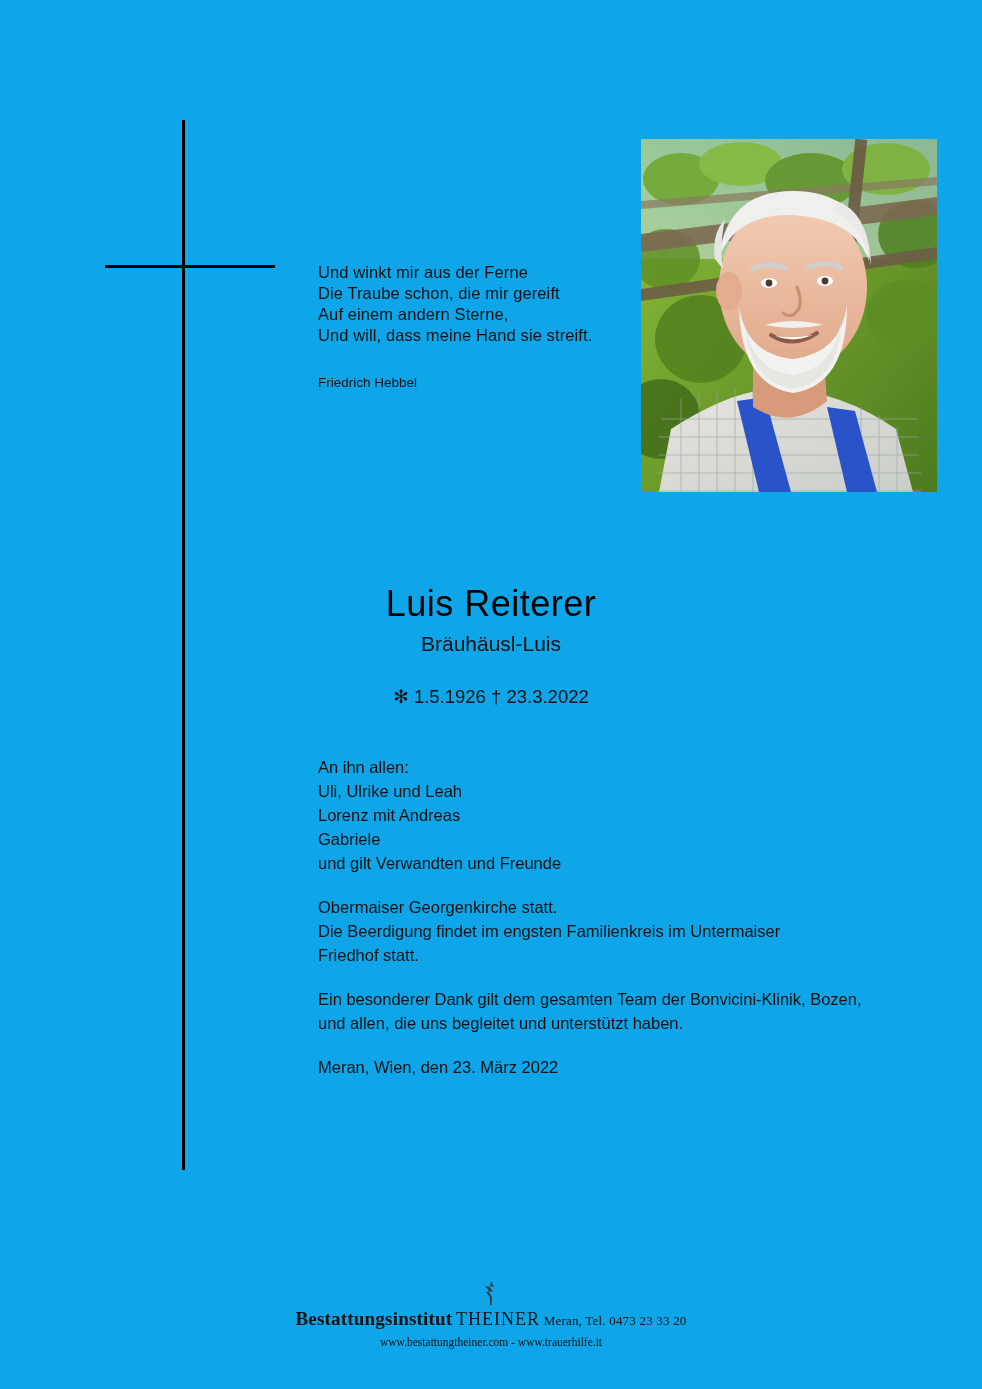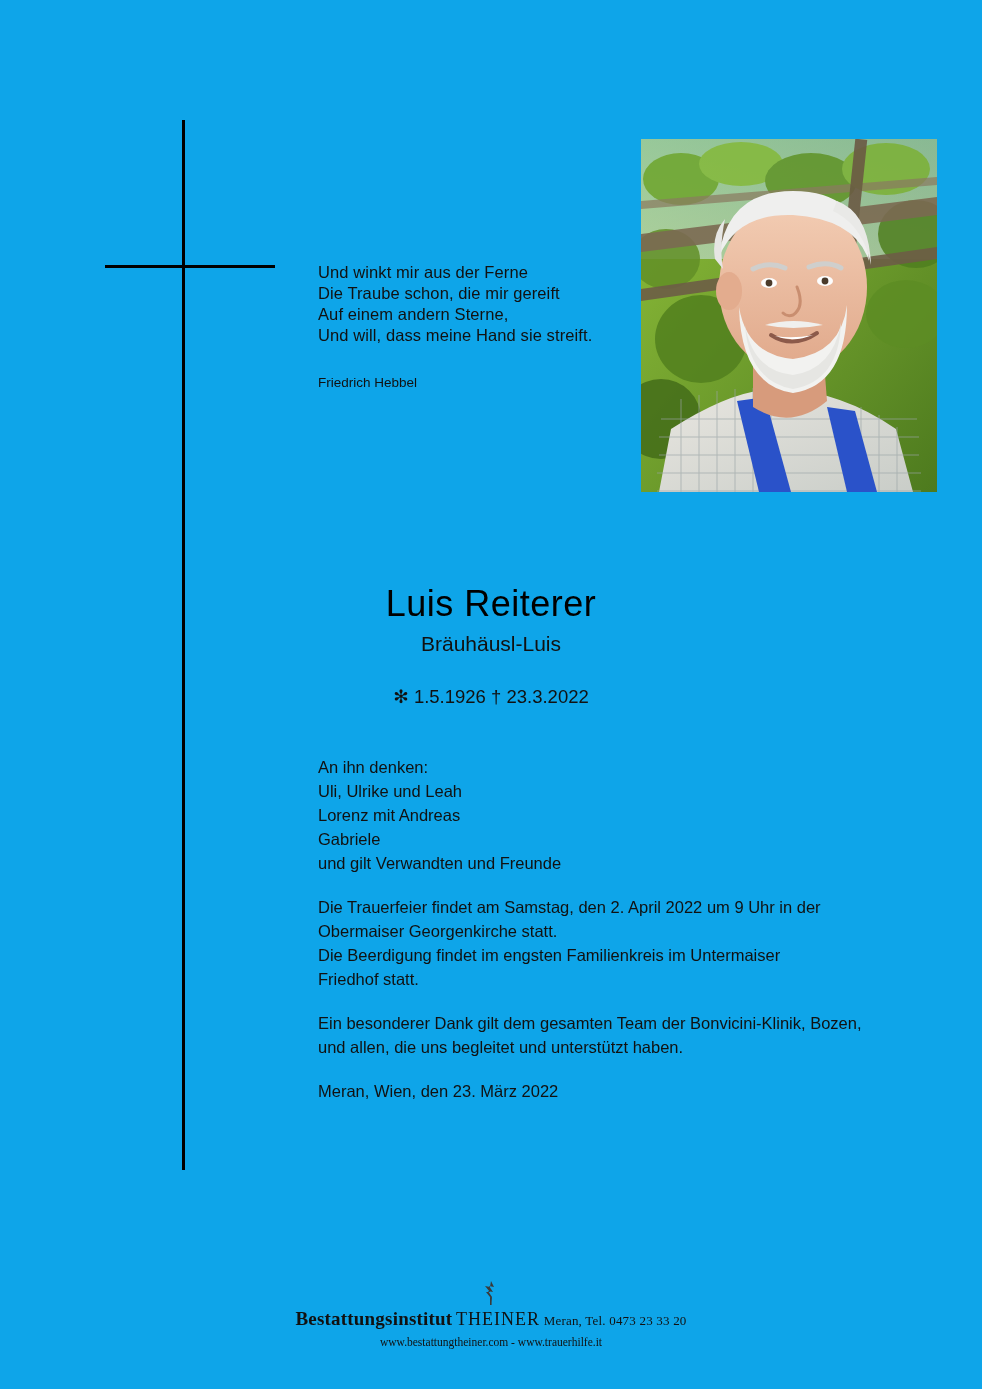--- a/index.html
+++ b/index.html
@@ -282,29 +282,28 @@
     </svg>
   </div>
 
   <div class="name">Luis Reiterer</div>
   <div class="nickname">Bräuhäusl-Luis</div>
   <div class="dates">✻ 1.5.1926   † 23.3.2022</div>
 
   <div class="body-text">
 
     <div class="para">
-      <div>An ihn denken:</div>
+      <div>An ihn allen:</div>
       <div>Uli, Ulrike und Leah</div>
       <div>Lorenz mit Andreas</div>
       <div>Gabriele</div>
       <div>und gilt Verwandten und Freunde</div>
     </div>
 
     <div class="para">
-      <div>Die Trauerfeier findet am Samstag, den 2. April 2022 um 9 Uhr in der</div>
       <div>Obermaiser Georgenkirche statt.</div>
       <div>Die Beerdigung findet im engsten Familienkreis im Untermaiser</div>
       <div>Friedhof statt.</div>
     </div>
 
     <div class="para">
       <div>Ein besonderer Dank gilt dem gesamten Team der Bonvicini-Klinik, Bozen,</div>
       <div>und allen, die uns begleitet und unterstützt haben.</div>
     </div>
 

